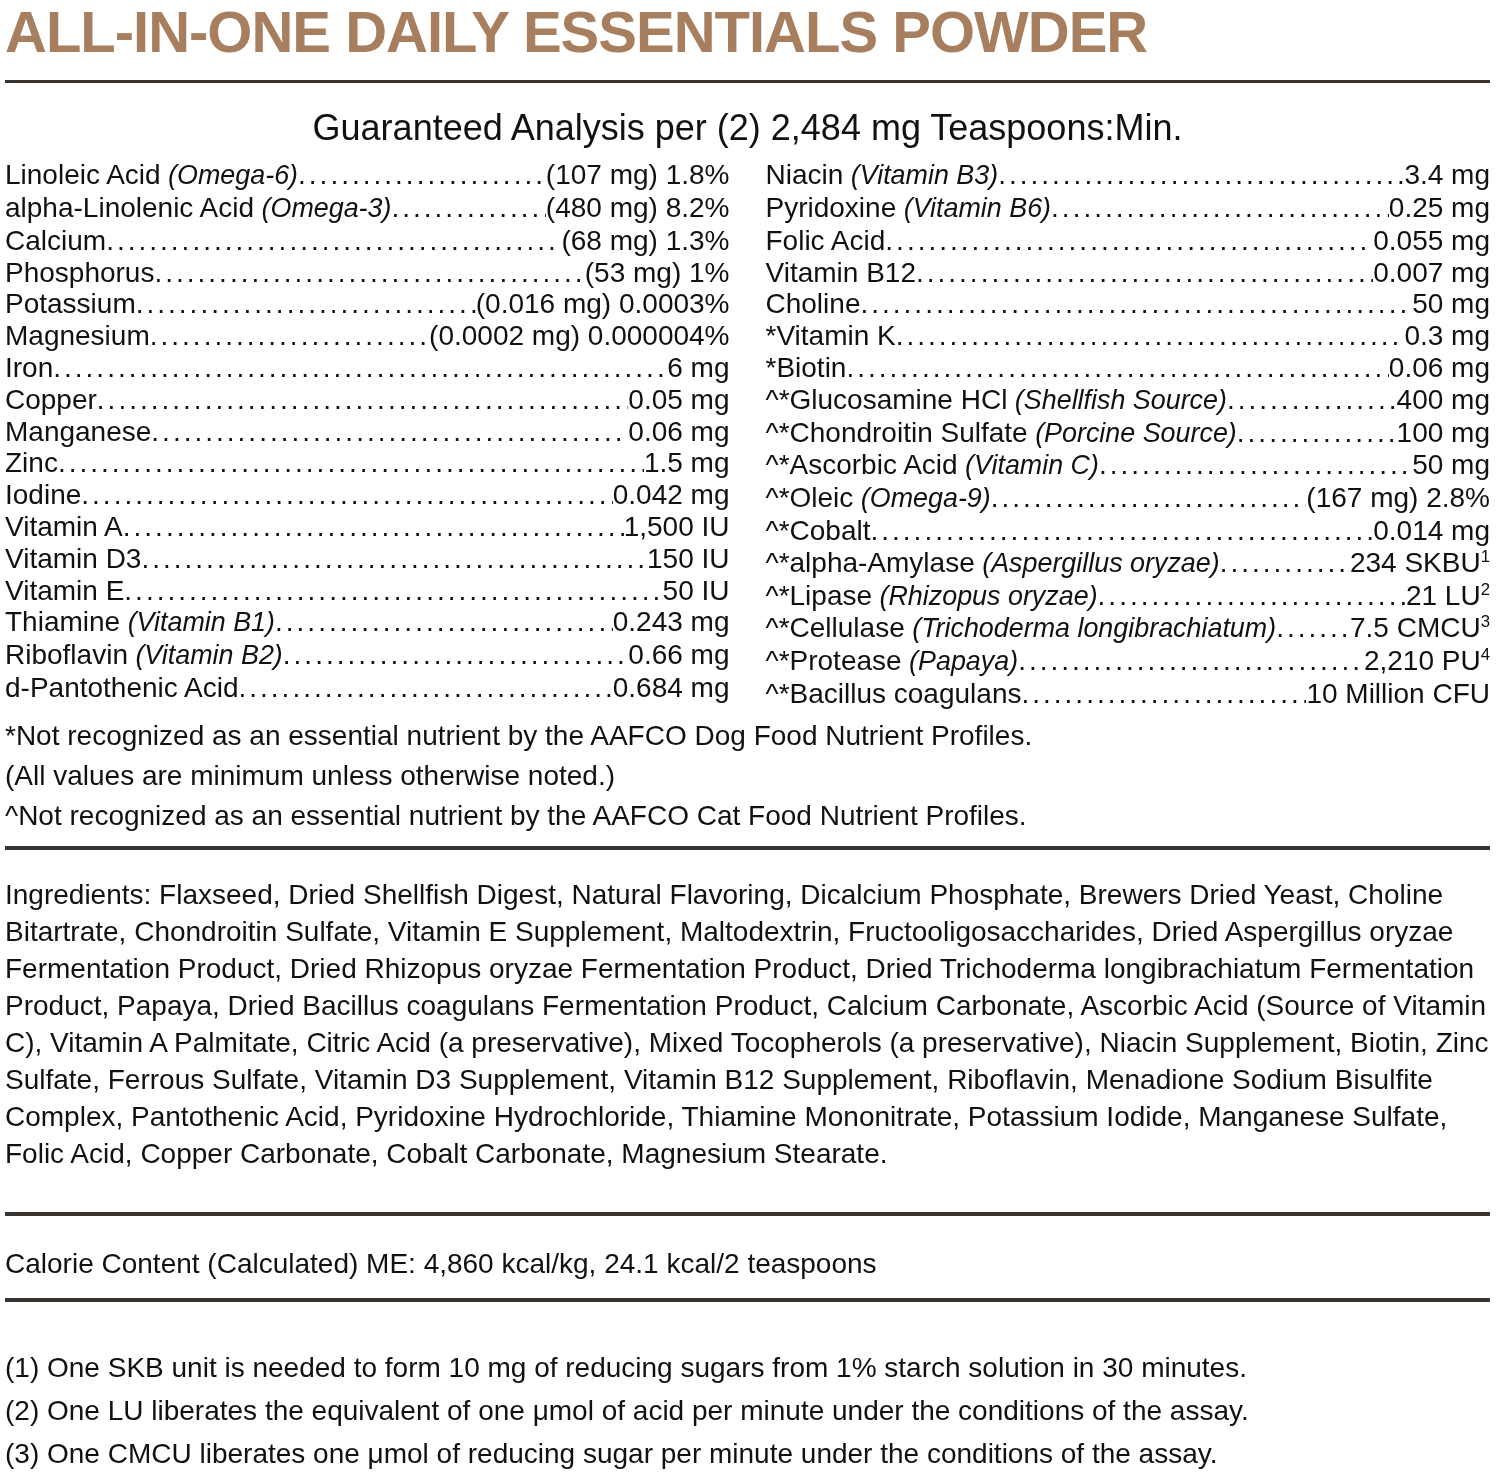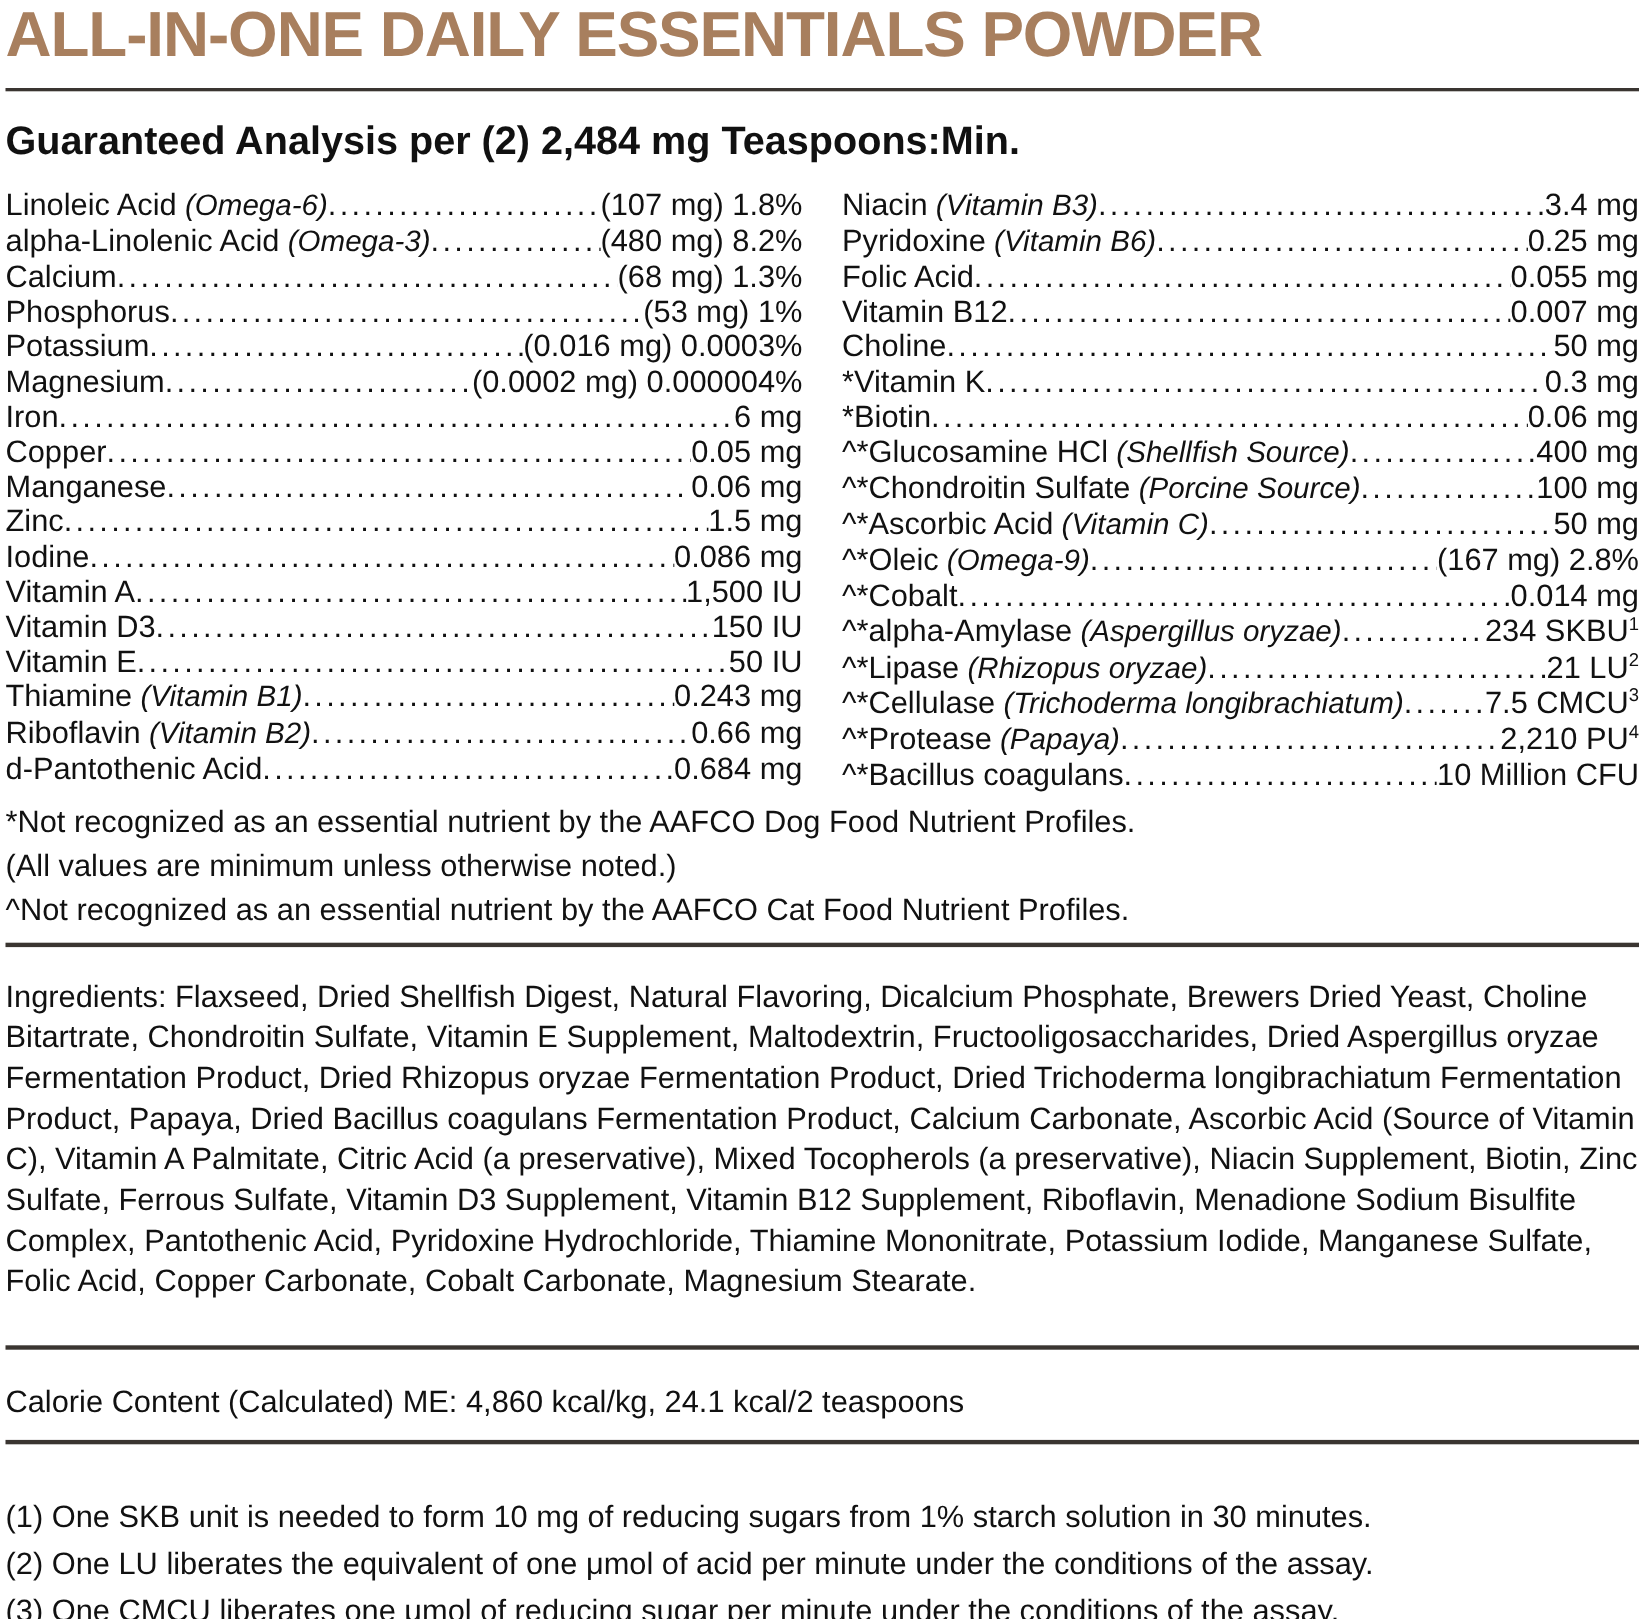--- a/index.html
+++ b/index.html
@@ -24,31 +24,31 @@
   }
   .rule {
     border: none;
     margin: 0;
     background: #3a3531;
   }
   .rule.thin  { height: 3px; margin-top: 17px; }
   .rule.thick { height: 4px; }
   .ga-header {
     display: flex;
-    justify-content: flex-start;
+    justify-content: center;
     align-items: baseline;
     margin-top: 24px;
     font-size: 36px;
-    font-weight: bold;
+    font-weight: normal;
     line-height: 1.15;
   }
   .columns {
     display: flex;
     gap: 36px;
-    margin-top: 22px;
+    margin-top: 11px;
   }
   .col { flex: 1 1 0; min-width: 0; }
   .row {
     display: flex;
     align-items: baseline;
     font-size: 28px;
     line-height: 31.8px;
     white-space: nowrap;
   }
   .nm { flex: 0 0 auto; }
@@ -142,21 +142,21 @@
           <span class="val">0.06 mg</span>
         </div>
         <div class="row">
           <span class="nm">Zinc</span>
           <span class="leader">................................................................................................................................................................................................................................................</span>
           <span class="val">1.5 mg</span>
         </div>
         <div class="row">
           <span class="nm">Iodine</span>
           <span class="leader">................................................................................................................................................................................................................................................</span>
-          <span class="val">0.086 mg</span>
+          <span class="val">0.042 mg</span>
         </div>
         <div class="row">
           <span class="nm">Vitamin A</span>
           <span class="leader">................................................................................................................................................................................................................................................</span>
           <span class="val">1,500 IU</span>
         </div>
         <div class="row">
           <span class="nm">Vitamin D3</span>
           <span class="leader">................................................................................................................................................................................................................................................</span>
           <span class="val">150 IU</span>

